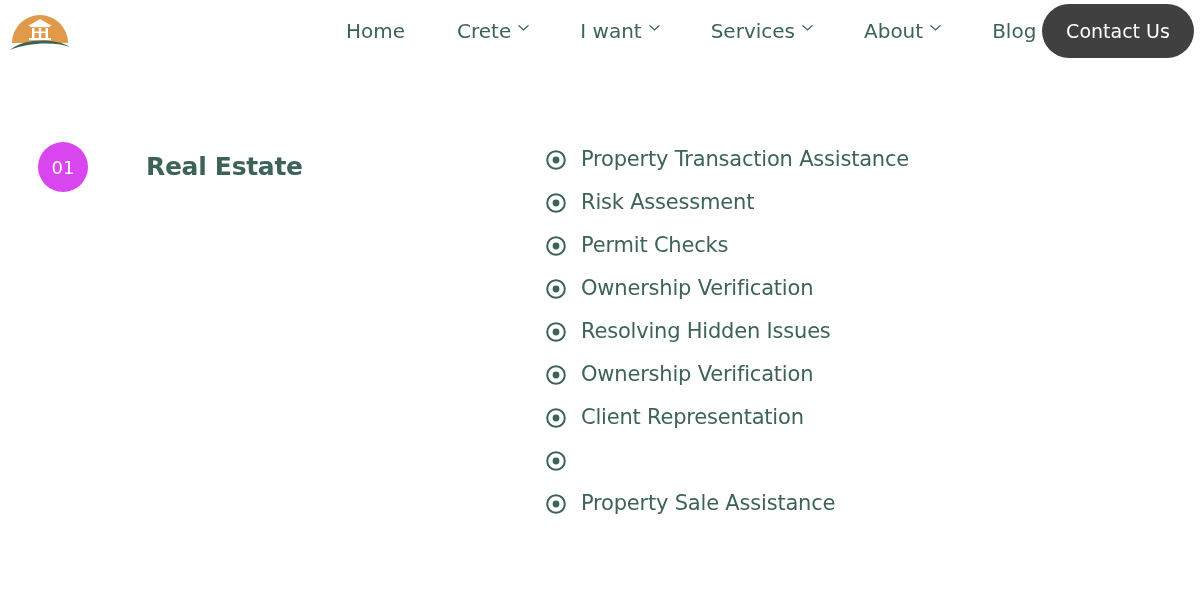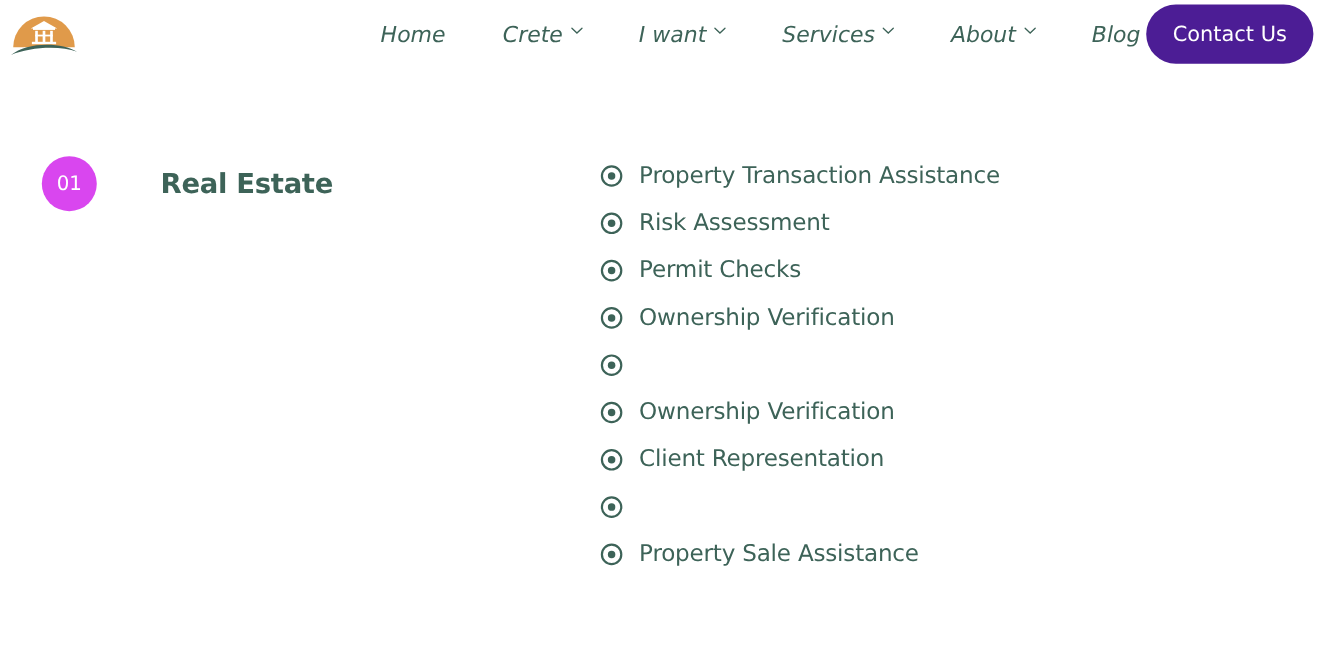--- a/index.html
+++ b/index.html
@@ -45,21 +45,20 @@
     font-weight: 400;
   }
 
   .main-nav {
     position: absolute;
     left: 320px;
     top: 0;
     height: 62px;
     display: flex;
     gap: 0;
-    font-style: italic;
   }
   .nav-item {
     display: flex;
     align-items: center;
     gap: 7px;
     padding: 0 26px;
     color: #3d6358;
     font-size: 20px;
     line-height: 1;
     cursor: pointer;
@@ -76,21 +75,21 @@
   }
   .chev svg { display: block; }
 
   .contact-btn {
     position: absolute;
     right: 6px;
     top: 4px;
     width: 152px;
     height: 54px;
     border-radius: 27px;
-    background: #4c1d95;
+    background: #404040;
     color: #ffffff;
     border: none;
     font-size: 19px;
     font-family: "DejaVu Sans", sans-serif;
     cursor: pointer;
     display: flex;
     align-items: center;
     justify-content: center;
     padding: 0;
   }
@@ -301,20 +300,21 @@
           <span class="feature-label">Ownership Verification</span>
         </li>
 
         <li class="feature-item">
           <span class="bullet-icon">
             <svg viewBox="0 0 22 22" width="22" height="22">
                 <circle cx="11" cy="11" r="8.8" fill="none" stroke="#3d6358" stroke-width="2"></circle>
                 <circle cx="11" cy="11" r="3.4" fill="#3d6358"></circle>
               </svg>
           </span>
+          <span class="feature-label">Resolving Hidden Issues</span>
         </li>
 
         <li class="feature-item">
           <span class="bullet-icon">
             <svg viewBox="0 0 22 22" width="22" height="22">
                 <circle cx="11" cy="11" r="8.8" fill="none" stroke="#3d6358" stroke-width="2"></circle>
                 <circle cx="11" cy="11" r="3.4" fill="#3d6358"></circle>
               </svg>
           </span>
           <span class="feature-label">Ownership Verification</span>

